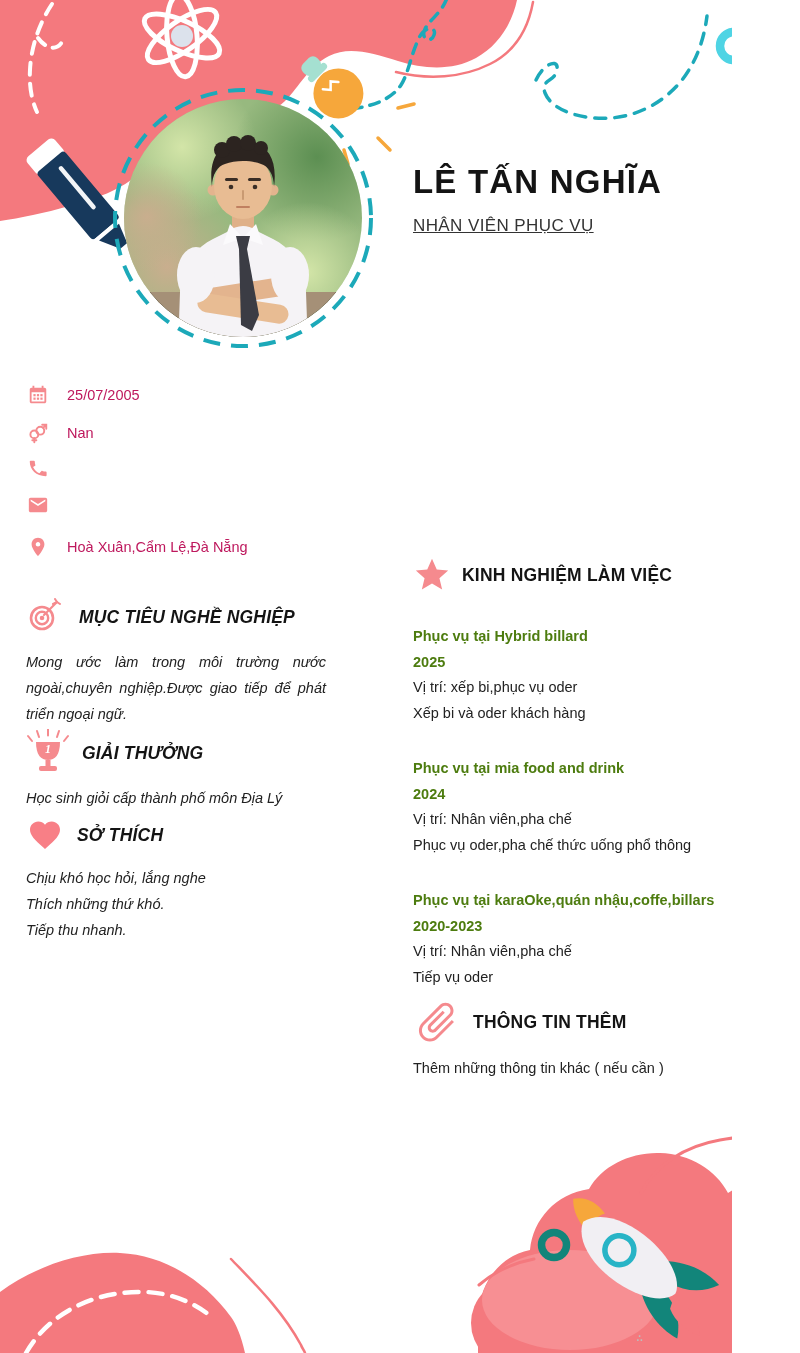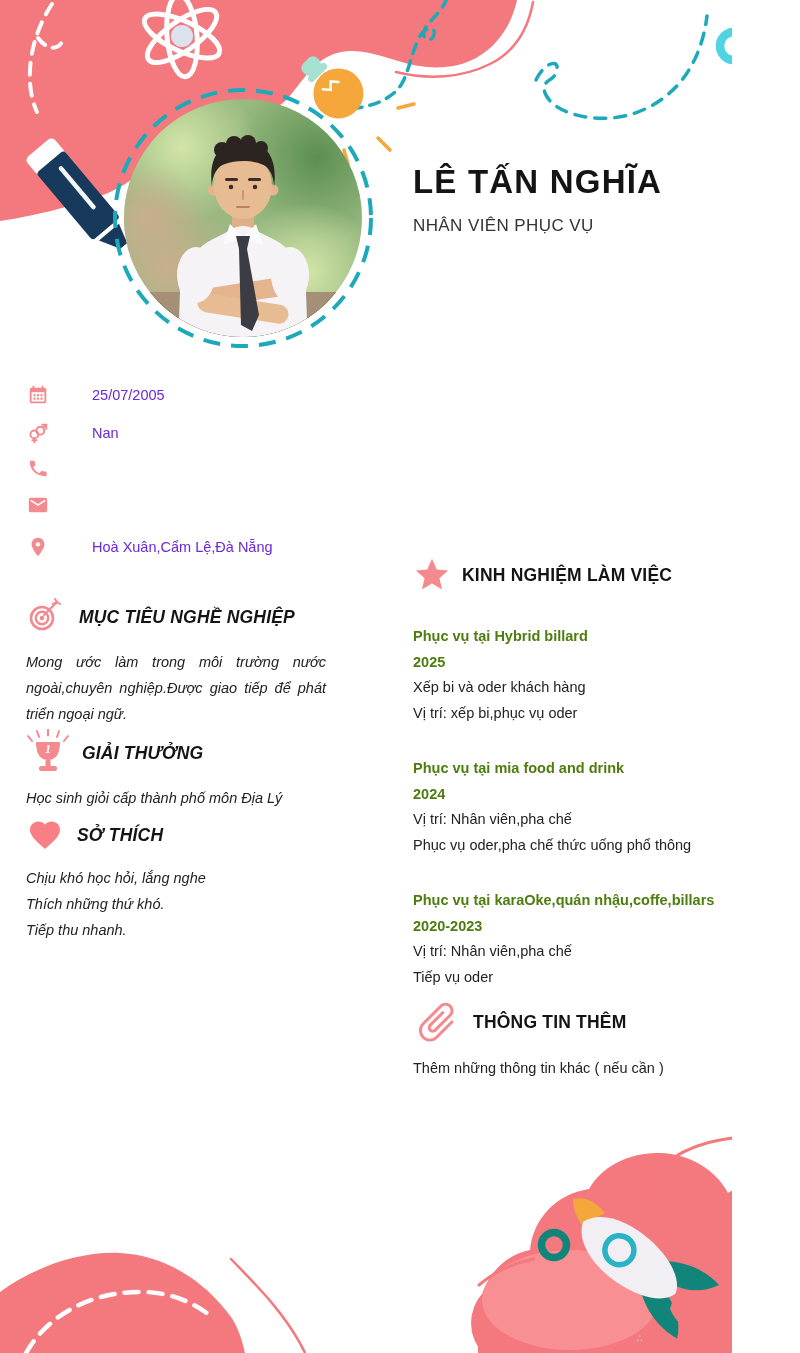--- a/index.html
+++ b/index.html
@@ -4,30 +4,30 @@
 <style>
   html,body{margin:0;padding:0;background:#fff;}
   .page{position:relative;width:732px;height:1353px;background:#fff;overflow:hidden;
         font-family:"Liberation Sans","DejaVu Sans",sans-serif;color:#222;}
   svg{display:block}
   .abs{position:absolute}
 
   
   .name-block{position:absolute;left:413px;top:163px;width:372px;}
   .cv-name{margin:0;font-size:33px;font-weight:700;letter-spacing:1.2px;color:#141414;}
-  .cv-role{margin:15px 0 0 0;font-size:17px;letter-spacing:.4px;color:#333;}
+  .cv-role{margin:15px 0 0 0;font-size:17px;letter-spacing:.4px;color:#333;text-decoration:underline;}
 
   
   .photo-wrap{position:absolute;left:112px;top:87px;width:262px;height:262px;}
 
   
   .info-list{position:absolute;left:27px;top:384px;width:320px;}
   .info-row{display:flex;align-items:center;min-height:22px;}
   .info-row .ic{width:22px;height:22px;flex:none;margin-right:18px;}
-  .info-val{font-size:14.5px;color:#6d28d9;margin-left:25px;}
+  .info-val{font-size:14.5px;color:#be185d;}
   .r1{margin-bottom:16px}.r2{margin-bottom:13px}.r3{margin-bottom:15px}.r4{margin-bottom:20px}
 
   .sec-left{position:absolute;left:26px;width:300px;font-style:italic;}
   .sec-head{display:flex;align-items:center;}
   .sec-head .hic{flex:none;}
   .sec-title{font-size:17.5px;font-weight:700;color:#141414;letter-spacing:.2px;}
   .objective{top:598px;}
   .objective .sec-title{margin-left:13px}
   .para{margin-top:13px;font-size:14.5px;line-height:26px;color:#222;text-align:justify;}
   .awards{top:729px;}
@@ -273,22 +273,22 @@
     <div class="sec-head">
       <svg class="hic" width="38" height="38" viewBox="0 0 24 24">
         <path fill="#F58A8E" d="M12,1.8l3,6.7l7.2,0.7l-5.5,4.8l1.7,7.1L12,17.3l-6.4,3.8l1.7-7.1L1.8,9.2L9,8.5L12,1.8z"></path>
       </svg>
       <span class="sec-title">KINH NGHIỆM LÀM VIỆC</span>
     </div>
     <div class="exp-list">
       <div class="exp-entry">
         <div class="exp-role">Phục vụ tại Hybrid billard</div>
         <div class="exp-period">2025</div>
+        <div>Vị trí: xếp bi,phục vụ oder</div>
         <div>Xếp bi và oder khách hàng</div>
-        <div>Vị trí: xếp bi,phục vụ oder</div>
       </div>
       <div class="exp-entry">
         <div class="exp-role">Phục vụ tại mia food and drink</div>
         <div class="exp-period">2024</div>
         <div>Vị trí: Nhân viên,pha chế</div>
         <div>Phục vụ oder,pha chế thức uống phổ thông</div>
       </div>
       <div class="exp-entry">
         <div class="exp-role">Phục vụ tại karaOke,quán nhậu,coffe,billars</div>
         <div class="exp-period">2020-2023</div>

